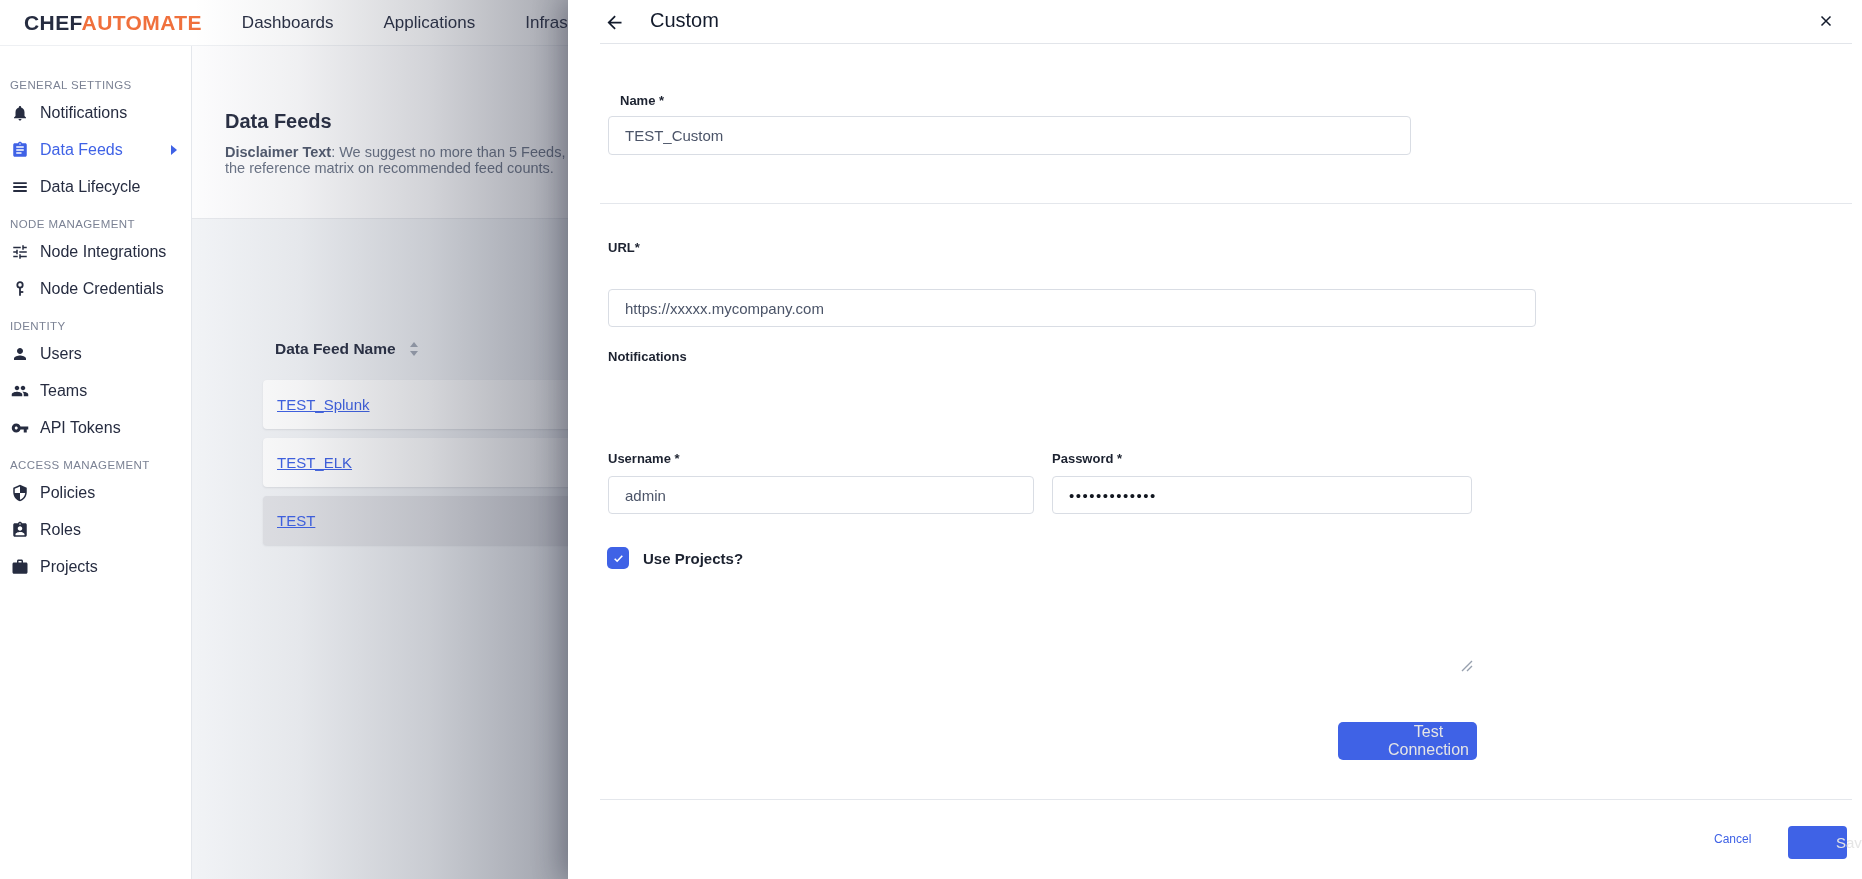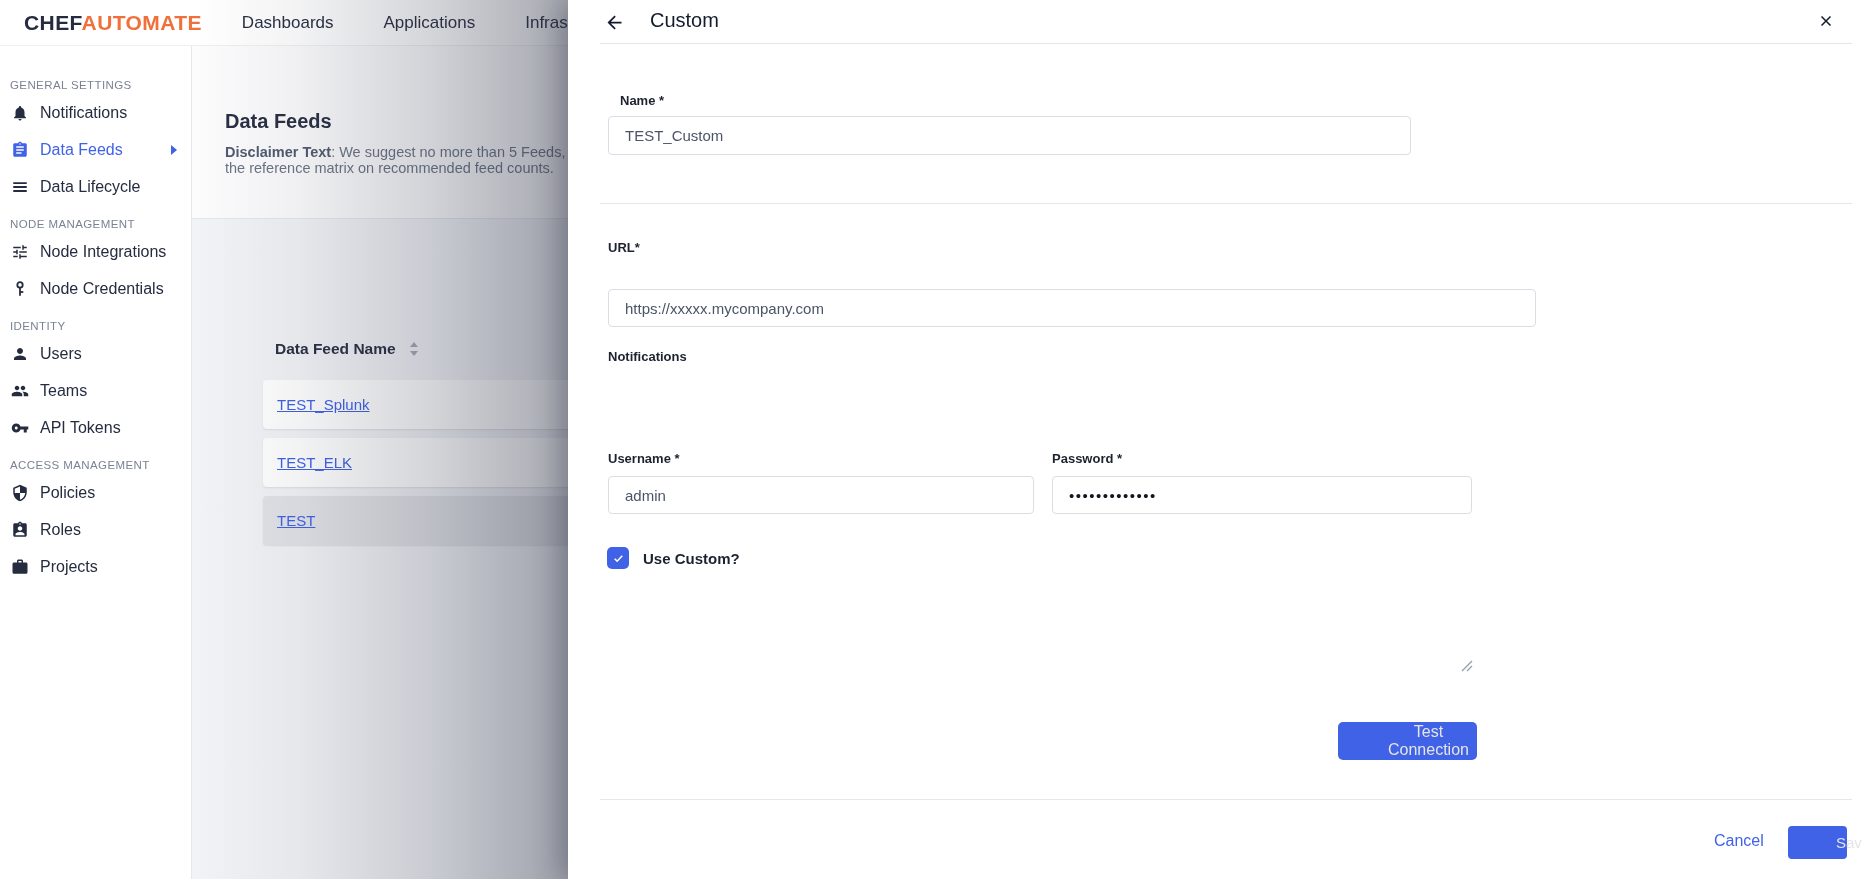--- a/index.html
+++ b/index.html
@@ -111,21 +111,21 @@
     font-family:"Liberation Sans",sans-serif; font-size:14px; line-height:15.5px; color:#4b5468;
     padding:12px 16px; resize:none; outline:none;
   }
   .resize-grip { position:absolute; left:893px; top:660px; pointer-events:none; }
   .resize-grip svg { width:12px; height:12px; stroke:#97a0ae; stroke-width:1.4; fill:none; }
 
   .btn { border:0; border-radius:5px; background:#3f62e6; color:#e5e5e5; cursor:pointer;
     font-family:"Liberation Sans",sans-serif;padding-left:48px; }
   .btn-test { position:absolute; left:770px; top:722px; width:139px; height:38px; font-size:16px; }
   .rule-2 { top:799px; }
-  .cancel-link { position:absolute; left:1140px; top:831px; font-size:16px; color:#3f62e6; background:none; border:0; cursor:pointer; font-family:"Liberation Sans",sans-serif; }
+  .cancel-link { position:absolute; left:1140px; top:831px; font-size:12px; color:#3f62e6; background:none; border:0; cursor:pointer; font-family:"Liberation Sans",sans-serif; }
   .btn-save { position:absolute; left:1220px; top:826px; width:59px; height:33px; font-size:15px; border-radius:4px; }
 </style>
 </head>
 <body>
 
 <div class="viewport">
 
   <header class="topnav">
     <div class="logo">
       <span class="logo-chef">CHEF</span><span class="logo-automate">AUTOMATE</span>
@@ -303,21 +303,21 @@
     <label class="field-label lbl-pass">Password *</label>
     <input class="t-input in-pass" value="•••••••••••••" style="">
 
     <div class="checkbox">
       <span>
           <svg viewBox="0 0 24 24">
             <path d="M5 12.5l4.5 4.5L19 7"></path>
           </svg>
         </span>
     </div>
-    <label class="lbl-headers">Use Custom?</label>
+    <label class="lbl-headers">Use Projects?</label>
 
     <span class="resize-grip">
         <svg viewBox="0 0 12 12">
           <path d="M11 1L1 11M11 6L6 11"></path>
         </svg>
       </span>
 
     <button class="btn btn-test">Test Connection</button>
 
     <div class="rule-h rule-2"></div>

